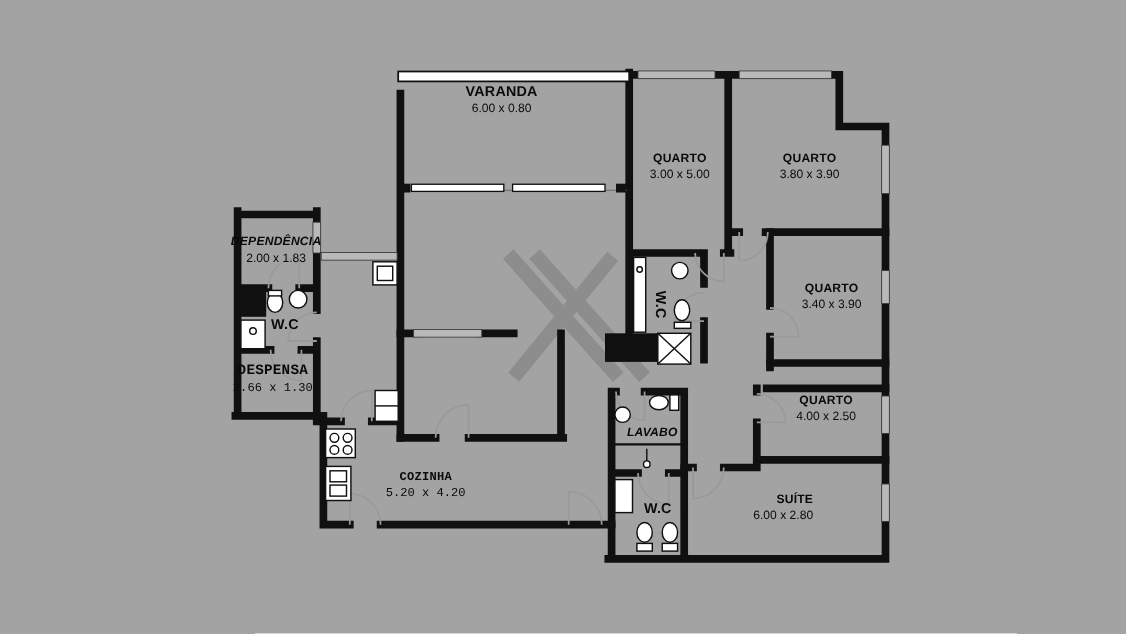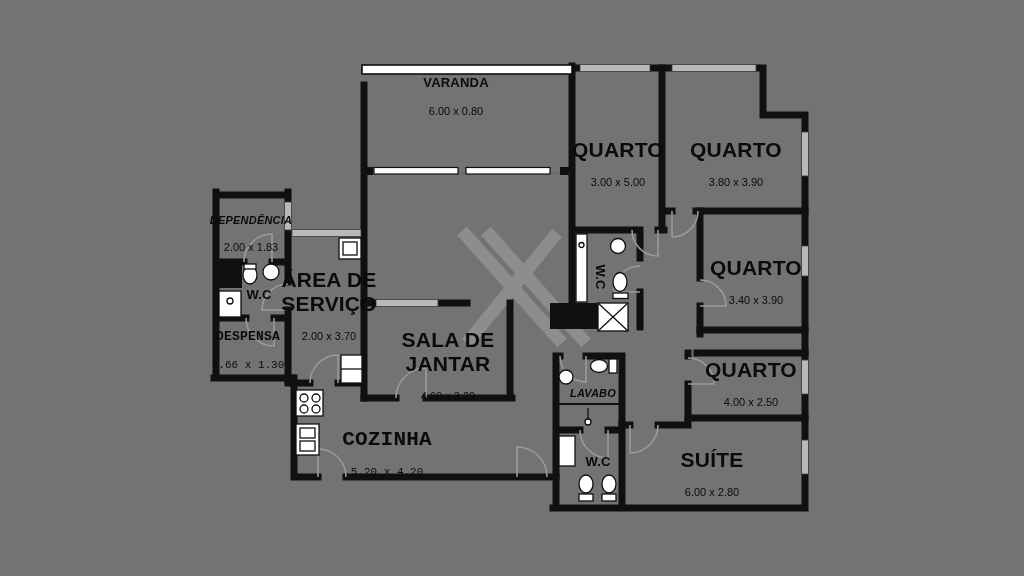--- a/index.html
+++ b/index.html
@@ -1,26 +1,26 @@
 <!DOCTYPE html>
 <html><head>
 <meta charset="utf-8">
 <style>
   html,body{margin:0;padding:0;background:#ffffff;}
   .stage{
-    position:relative;width:1024px;height:576px;background:#737373;overflow:hidden;
+    position:relative;width:1024px;height:576px;background:#a3a3a3;overflow:hidden;
     font-family:"Liberation Sans","DejaVu Sans",sans-serif;
   }
   .stage svg{position:absolute;left:0;top:0;}
   .label{position:absolute;transform:translateX(-50%);text-align:center;color:#0a0a0a;white-space:nowrap;line-height:1.15;}
   .rname{font-weight:bold;letter-spacing:.2px;}
-  .lg .rname{font-size:21px;}
+  .lg .rname{font-size:11px;}
   .md .rname{font-size:13px;}
   .sm .rname{font-size:11px;font-style:italic;}
-  .rdims{font-size:11px;font-weight:normal;margin-top:14px;}
+  .rdims{font-size:11px;font-weight:normal;margin-top:2px;}
   .vert{transform:translate(-50%,-50%) rotate(90deg);}
 </style>
 </head>
 <body>
 
 <div class="stage">
 
 <svg width="1024" height="576" viewBox="0 0 1024 576" aria-hidden="true">
 
   <g stroke="#8d8d8d" stroke-width="13" fill="none">
@@ -200,50 +200,40 @@
   <div class="label lg" style="left:756px;top:256px;">
     <div class="rname">QUARTO</div>
     <div class="rdims">3.40 x 3.90</div>
   </div>
 
   <div class="label lg" style="left:751px;top:358px;">
     <div class="rname">QUARTO</div>
     <div class="rdims">4.00 x 2.50</div>
   </div>
 
-  <div class="label lg" style="left:712px;top:448px;">
+  <div class="label lg" style="left:712px;top:448px;text-align:right;">
     <div class="rname">SUÍTE</div>
     <div class="rdims">6.00 x 2.80</div>
   </div>
 
   <div class="label sm" style="left:251px;top:214px;">
     <div class="rname">DEPENDÊNCIA</div>
     <div class="rdims">2.00 x 1.83</div>
   </div>
 
   <div class="label md" style="left:259px;top:288px;">
     <div class="rname">W.C</div>
   </div>
 
-  <div class="label lg" style="left:329px;top:268px;">
-    <div class="rname">ÁREA DE</div>
-    <div class="rname">SERVIÇO</div>
-    <div class="rdims">2.00 x 3.70</div>
-  </div>
 
   <div class="label md" style="left:248px;top:330px;font-family:Liberation Mono, monospace;">
     <div class="rname">DESPENSA</div>
     <div class="rdims">2.66 x 1.30</div>
   </div>
 
-  <div class="label lg" style="left:448px;top:328px;">
-    <div class="rname">SALA DE</div>
-    <div class="rname">JANTAR</div>
-    <div class="rdims">4.60 x 3.20</div>
-  </div>
 
   <div class="label lg" style="left:387px;top:428px;font-family:Liberation Mono, monospace;">
     <div class="rname">COZINHA</div>
     <div class="rdims">5.20 x 4.20</div>
   </div>
 
   <div class="label md vert" style="left:600px;top:277px;">
     <div class="rname">W.C</div>
   </div>
 

